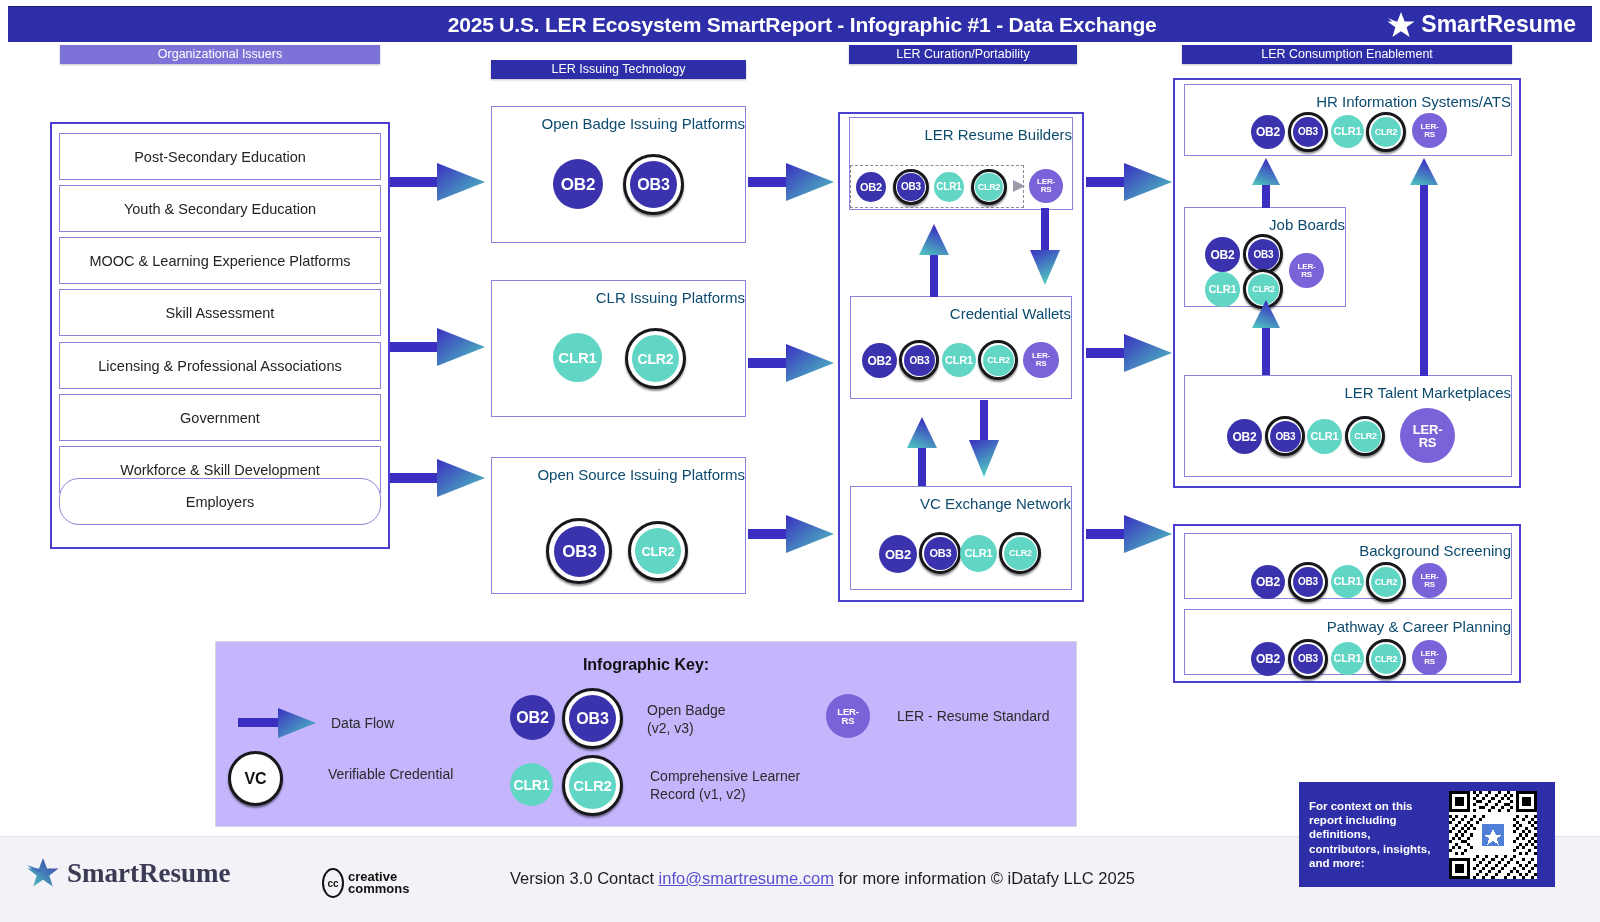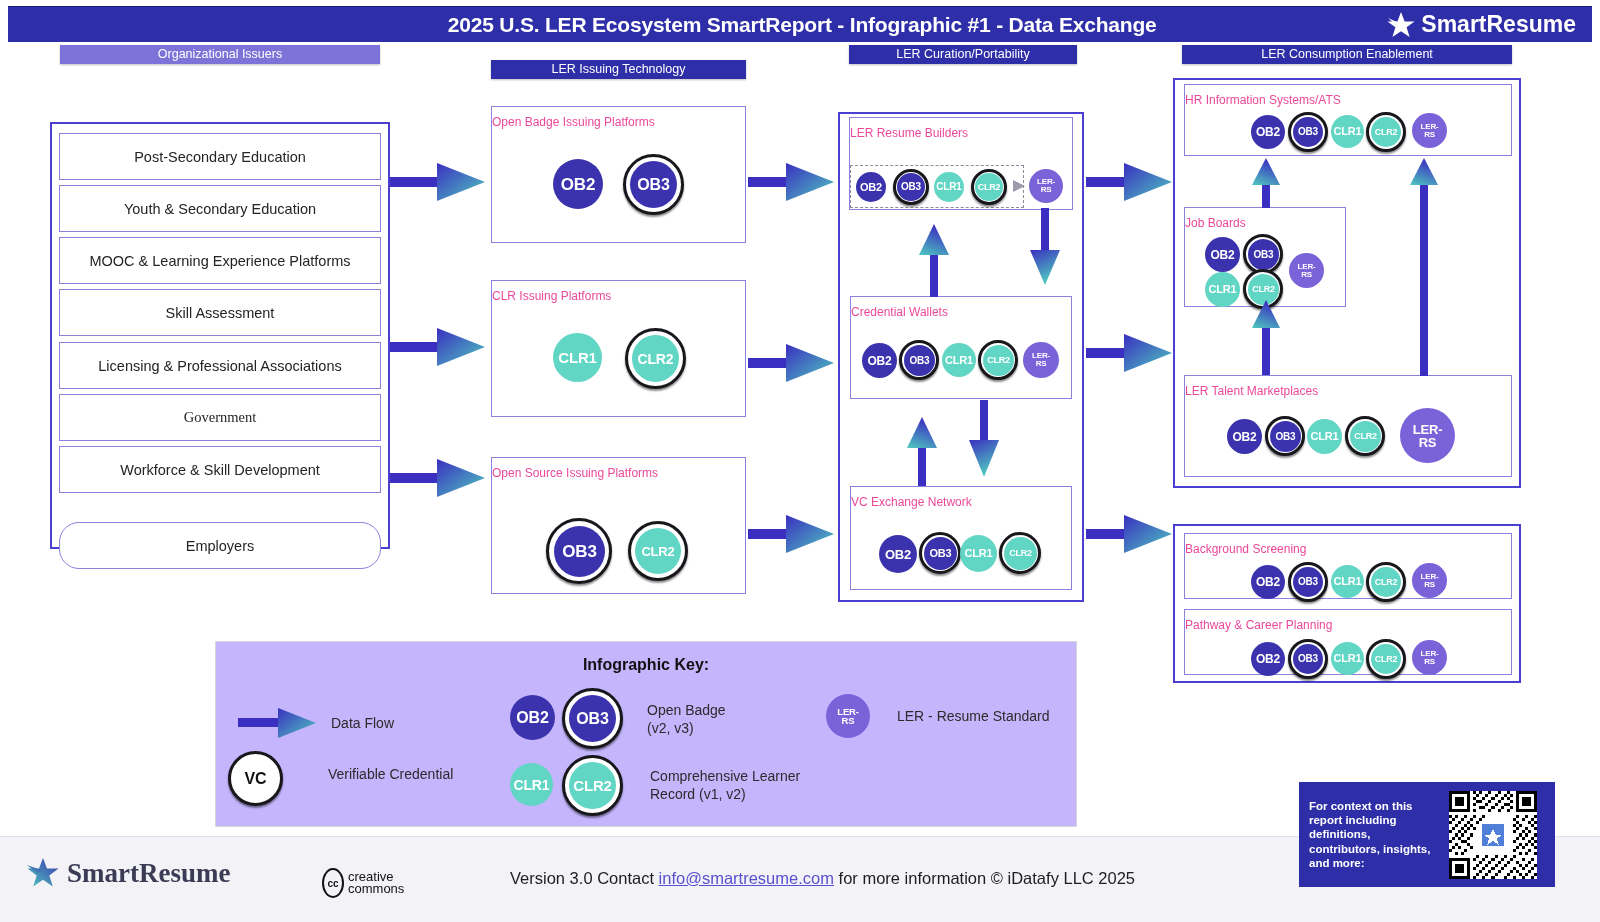--- a/index.html
+++ b/index.html
@@ -38,22 +38,22 @@
   .colhdr.dark  { background: #2e2ea8; }
 
   
   .obox {            
     position: absolute; border: 2px solid #4b3fd0; background: #fff;
   }
   .card {
     position: absolute; border: 1.6px solid #8b82dd; background: #fff;
   }
   .card .cardtitle {
-    position: absolute; left: 0; right: 0; top: 8px; text-align: left;
-    font-size: 12px; color: #ec4899;
+    position: absolute; left: 0; right: 0; top: 8px; text-align: right;
+    font-size: 15px; color: #0c4a6e;
   }
   .listbox {
     position: absolute; border: 1.5px solid #8b82dd; background: #fff;
     display: flex; align-items: center; justify-content: center;
     font-size: 14.5px; color: #242424;
   }
 
   
   .badge {
     position: absolute; border-radius: 50%;
@@ -86,21 +86,21 @@
     background: #f3f3f7; border-top: 1px solid #e2e2ea;
   }
   .footer .fbrand {
     position: absolute; left: 26px; top: 20px; display:flex; align-items:center; gap:7px;
     font-size: 27px; font-weight: bold; color: #3b3b55; font-family: "Liberation Serif", serif;
   }
   .cc { position: absolute; left: 322px; top: 31px; display:flex; align-items:center; gap:4px; }
   .cc .ccmark { width: 22px; height: 30px; border: 2px solid #111; border-radius: 50%;
                 font-size: 10px; display:flex; align-items:center; justify-content:center;
                 font-weight:bold; color:#111;}
-  .cc .cctext { font-size: 13px; font-weight: normal; color:#111; line-height: 0.95; }
+  .cc .cctext { font-size: 13px; font-weight: bold; color:#111; line-height: 0.95; }
   .fver { position: absolute; left: 510px; top: 32px; font-size: 16.5px; color: #1d1d1d; }
   .fver a { color: #5a4fd0; }
 
   .qrpanel {
     position: absolute; left: 1299px; top: 782px; width: 256px; height: 105px;
     background: #2e2ea8; display: flex; align-items: center; padding: 7px 10px; gap: 10px;
   }
   .qrpanel .qtext { color:#fff; font-size: 11.5px; font-weight: bold; line-height: 1.22; width: 130px;}
   .qrimg { width: 88px; height: 88px; background:#fff; position: relative; }
 </style>
@@ -134,27 +134,27 @@
     </div>
   <div class="listbox" style="left:59px; top:237px; width:322px; height:47px;">
       <span>MOOC &amp; Learning Experience Platforms</span>
     </div>
   <div class="listbox" style="left:59px; top:289px; width:322px; height:47px;">
       <span>Skill Assessment</span>
     </div>
   <div class="listbox" style="left:59px; top:342px; width:322px; height:47px;">
       <span>Licensing &amp; Professional Associations</span>
     </div>
-  <div class="listbox" style="left:59px; top:394px; width:322px; height:47px;font-family:Liberation Serif, serif;">
+  <div class="listbox" style="left:59px; top:394px; width:322px; height:47px;">
       <span>Government</span>
     </div>
   <div class="listbox" style="left:59px; top:446px; width:322px; height:47px;">
       <span>Workforce &amp; Skill Development</span>
     </div>
-  <div class="listbox" style="left:59px; top:522px; width:322px; height:47px;border-radius:20px;">
+  <div class="listbox" style="left:59px; top:478px; width:322px; height:47px;border-radius:20px;">
       <span>Employers</span>
     </div>
 
   <div class="card" style="left:491px; top:106px; width:255px; height:137px;">
     <div class="cardtitle">Open Badge Issuing Platforms</div>
   </div>
 
   <div class="badge ob" style="left:553px; top:159px; width:50px; height:50px; font-size:17px;">OB2</div>
 
   <div class="vcring" style="left:623px; top:154px; width:61px; height:61px;"></div>

